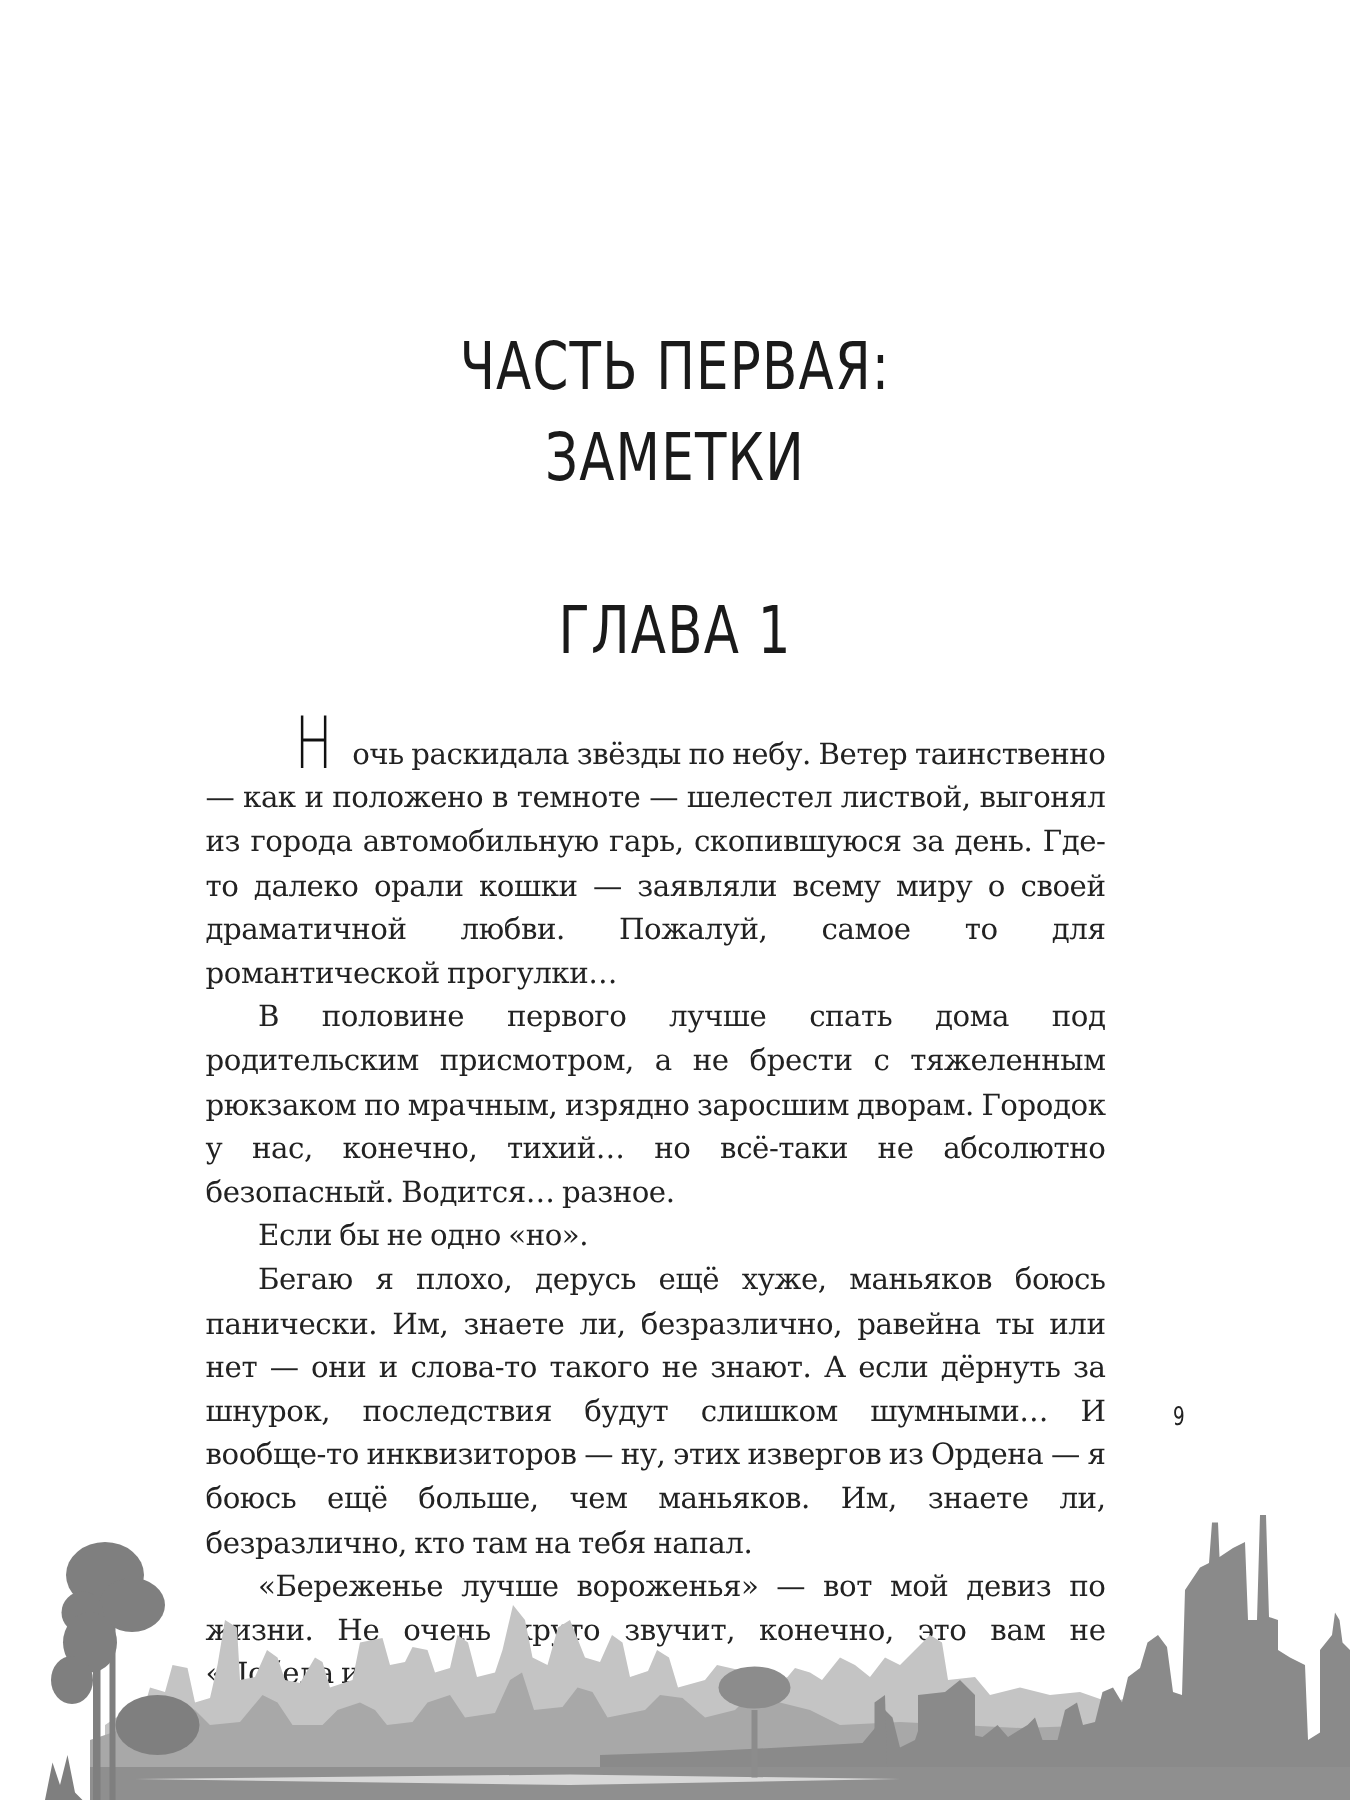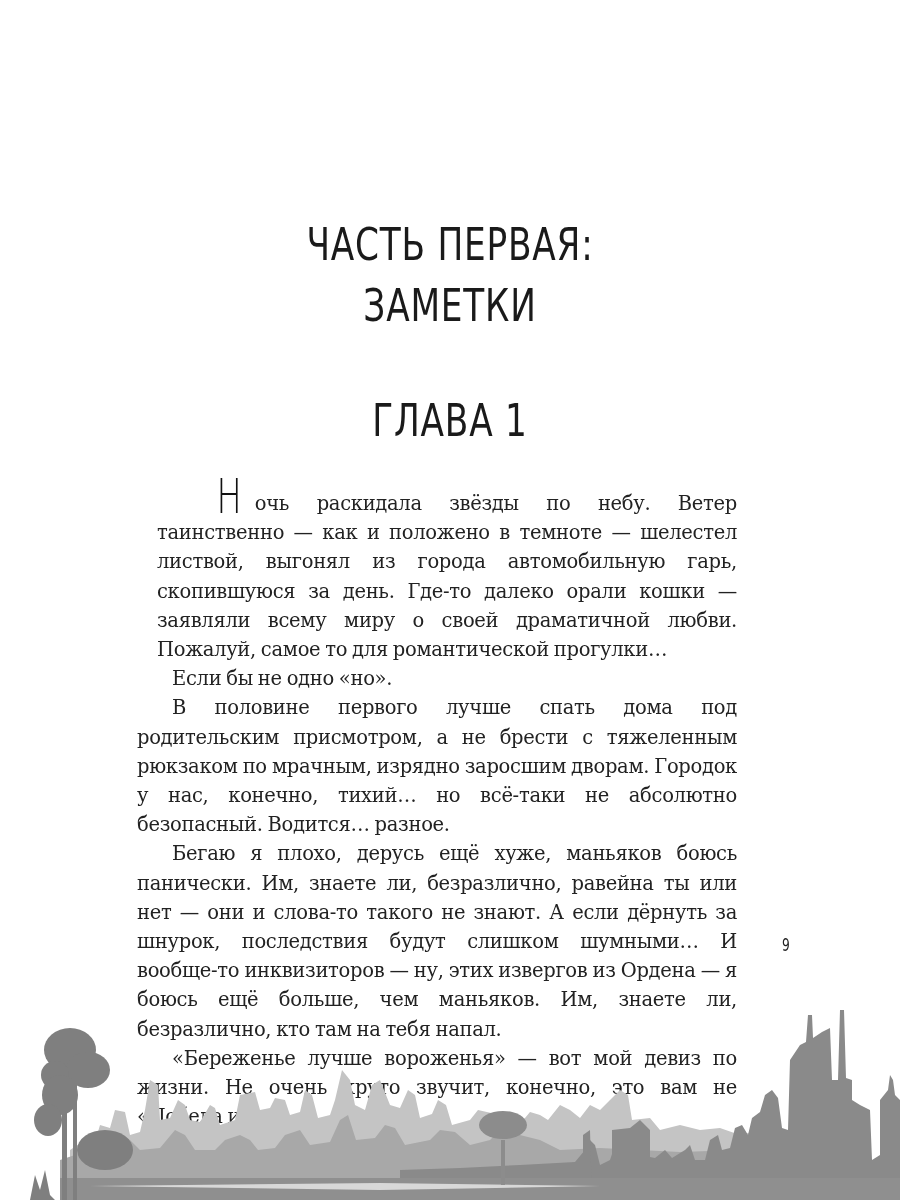--- a/index.html
+++ b/index.html
@@ -38,21 +38,21 @@
       line-height: 29.2px;
       color: #222;
       letter-spacing: -0.3px;
       word-spacing: -1px;
     }
     .body-text p {
       margin: 0;
       text-indent: 35px;
       text-align: justify;
     }
-    .body-text p.first { text-indent: 35px; margin-left: 20px; }
+    .body-text p.first { text-indent: 35px; }
     .dropcap {
       display: inline-block;
       font-family: "DejaVu Sans", sans-serif;
       font-size: 48px;
       line-height: 20px;
       vertical-align: -3px;
       transform: scaleX(0.7);
       transform-origin: left bottom;
       margin-right: -8px;
       color: #111;
@@ -75,22 +75,22 @@
   </style>
 </head>
 <body>
 
 <h1 class="heading part-line1">ЧАСТЬ ПЕРВАЯ:</h1>
 <h1 class="heading part-line2">ЗАМЕТКИ</h1>
 <h2 class="heading chapter">ГЛАВА 1</h2>
 
 <div class="body-text">
   <p class="first"><span class="dropcap">Н</span><span>очь раскидала звёзды по небу. Ветер таинственно — как и положено в темноте — шелестел листвой, выгонял из города автомобильную гарь, скопившуюся за день. Где-то далеко орали кошки — заявляли всему миру о своей драматичной любви. Пожалуй, самое то для романтической прогулки…</span></p>
+  <p>В половине первого лучше спать дома под родительским присмотром, а не брести с тяжеленным рюкзаком по мрачным, изрядно заросшим дворам. Городок у нас, конечно, тихий… но всё-таки не абсолютно безопасный. Водится… разное.</p>
   <p>Если бы не одно «но».</p>
-  <p>В половине первого лучше спать дома под родительским присмотром, а не брести с тяжеленным рюкзаком по мрачным, изрядно заросшим дворам. Городок у нас, конечно, тихий… но всё-таки не абсолютно безопасный. Водится… разное.</p>
   <p>Бегаю я плохо, дерусь ещё хуже, маньяков боюсь панически. Им, знаете ли, безразлично, равейна ты или нет — они и слова-то такого не знают. А если дёрнуть за шнурок, последствия будут слишком шумными… И вообще-то инквизиторов — ну, этих извергов из Ордена — я боюсь ещё больше, чем маньяков. Им, знаете ли, безразлично, кто там на тебя напал.</p>
   <p>«Береженье лучше вороженья» — вот мой девиз по жизни. Не очень круто звучит, конечно, это вам не «Победа или</p>
 </div>
 
 <div class="page-number">9</div>
 
 <svg class="skyline" viewBox="0 0 900 200" preserveAspectRatio="none">
 
   <g fill="#c4c4c4">
     <path d="M70,200 L70,150 L85,140 L95,142 L100,125 L110,128 L115,110 L125,112 L130,135 L140,132 L145,110 L150,80 L158,85 L160,120 L170,118 L178,100 L185,105 L190,120 L200,122 L210,105 L215,108 L220,125 L235,120 L240,95 L255,92 L260,110 L270,108 L275,98 L285,100 L290,115 L300,112 L305,90 L312,95 L318,118 L330,115 L335,100 L342,70 L350,80 L355,105 L365,110 L372,85 L380,80 L390,105 L400,108 L408,90 L415,95 L420,118 L432,114 L438,100 L446,105 L452,125 L470,120 L478,110 L500,115 L510,125 L525,118 L530,112 L540,115 L548,120 L560,105 L570,110 L580,118 L590,105 L600,110 L610,100 L620,90 L628,95 L632,120 L650,118 L660,130 L680,125 L700,130 L720,128 L740,135 L760,130 L780,140 L790,200 Z"></path>

